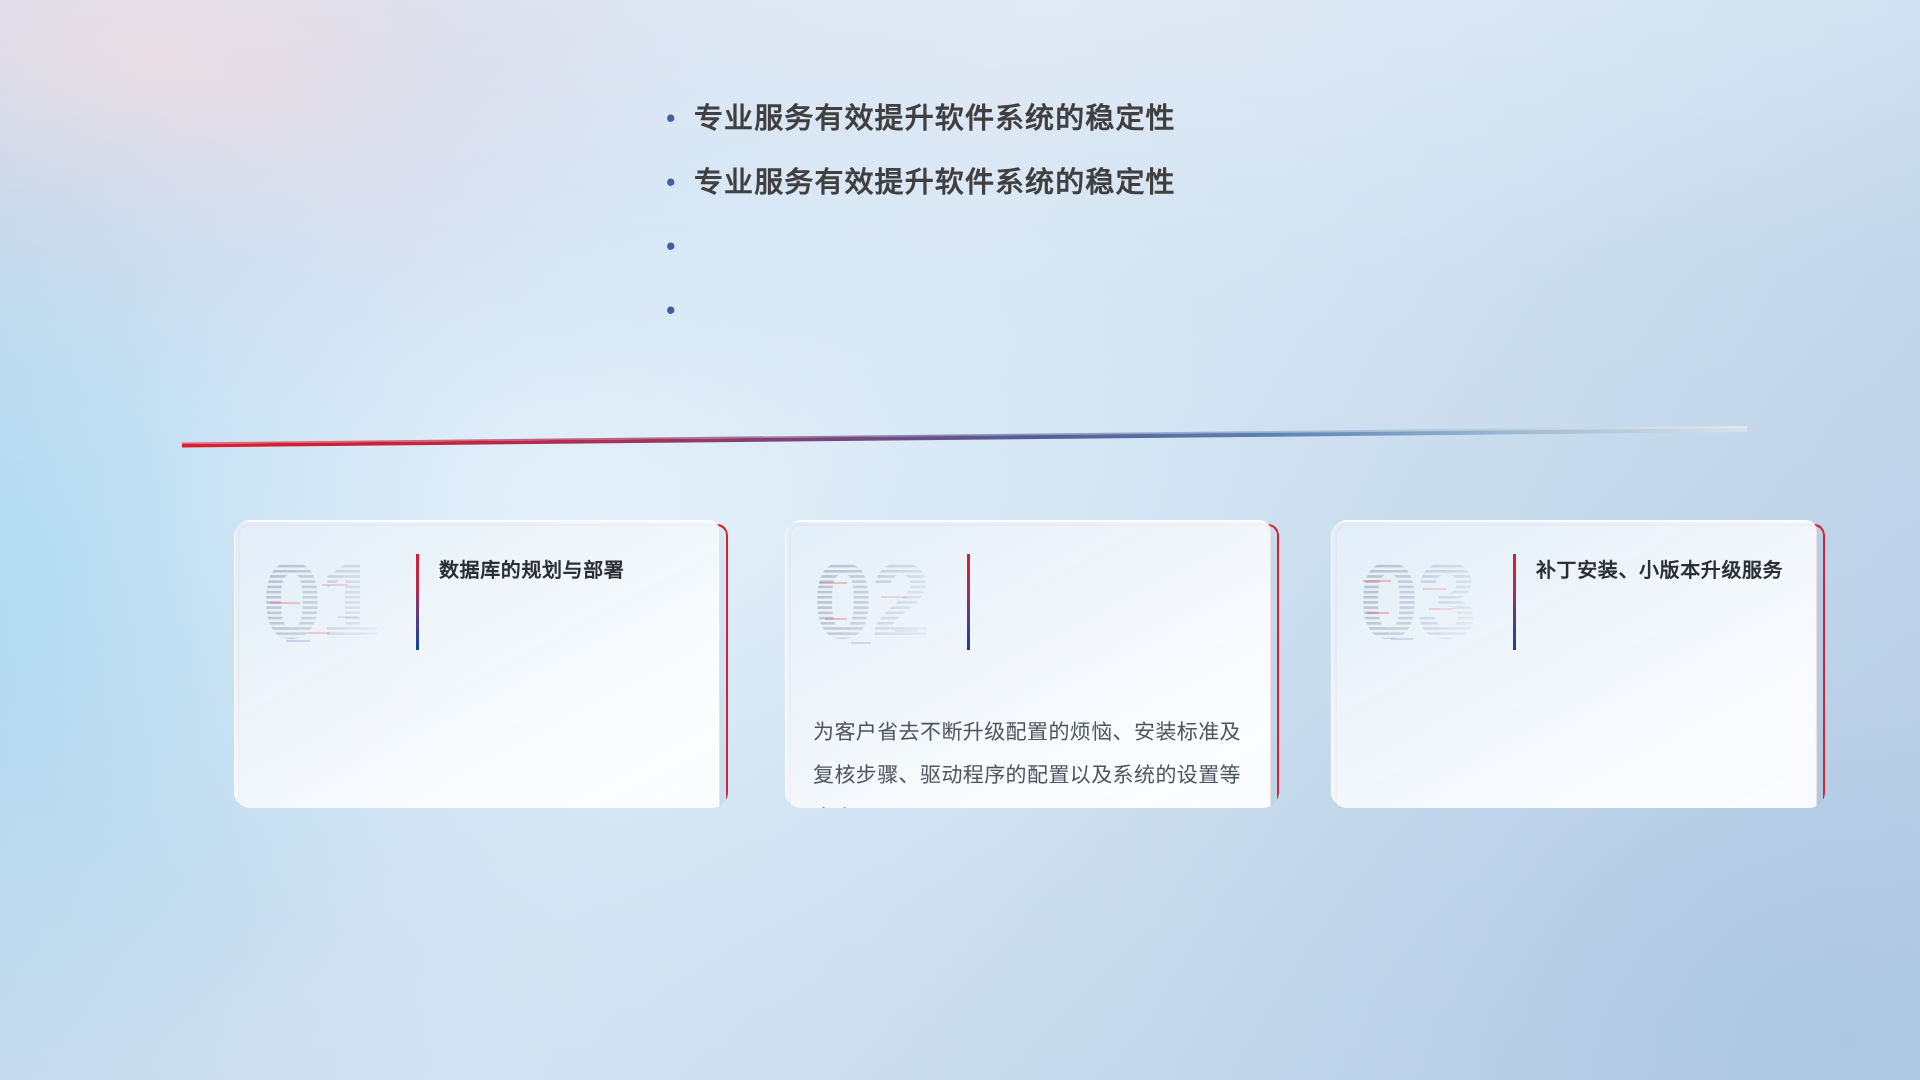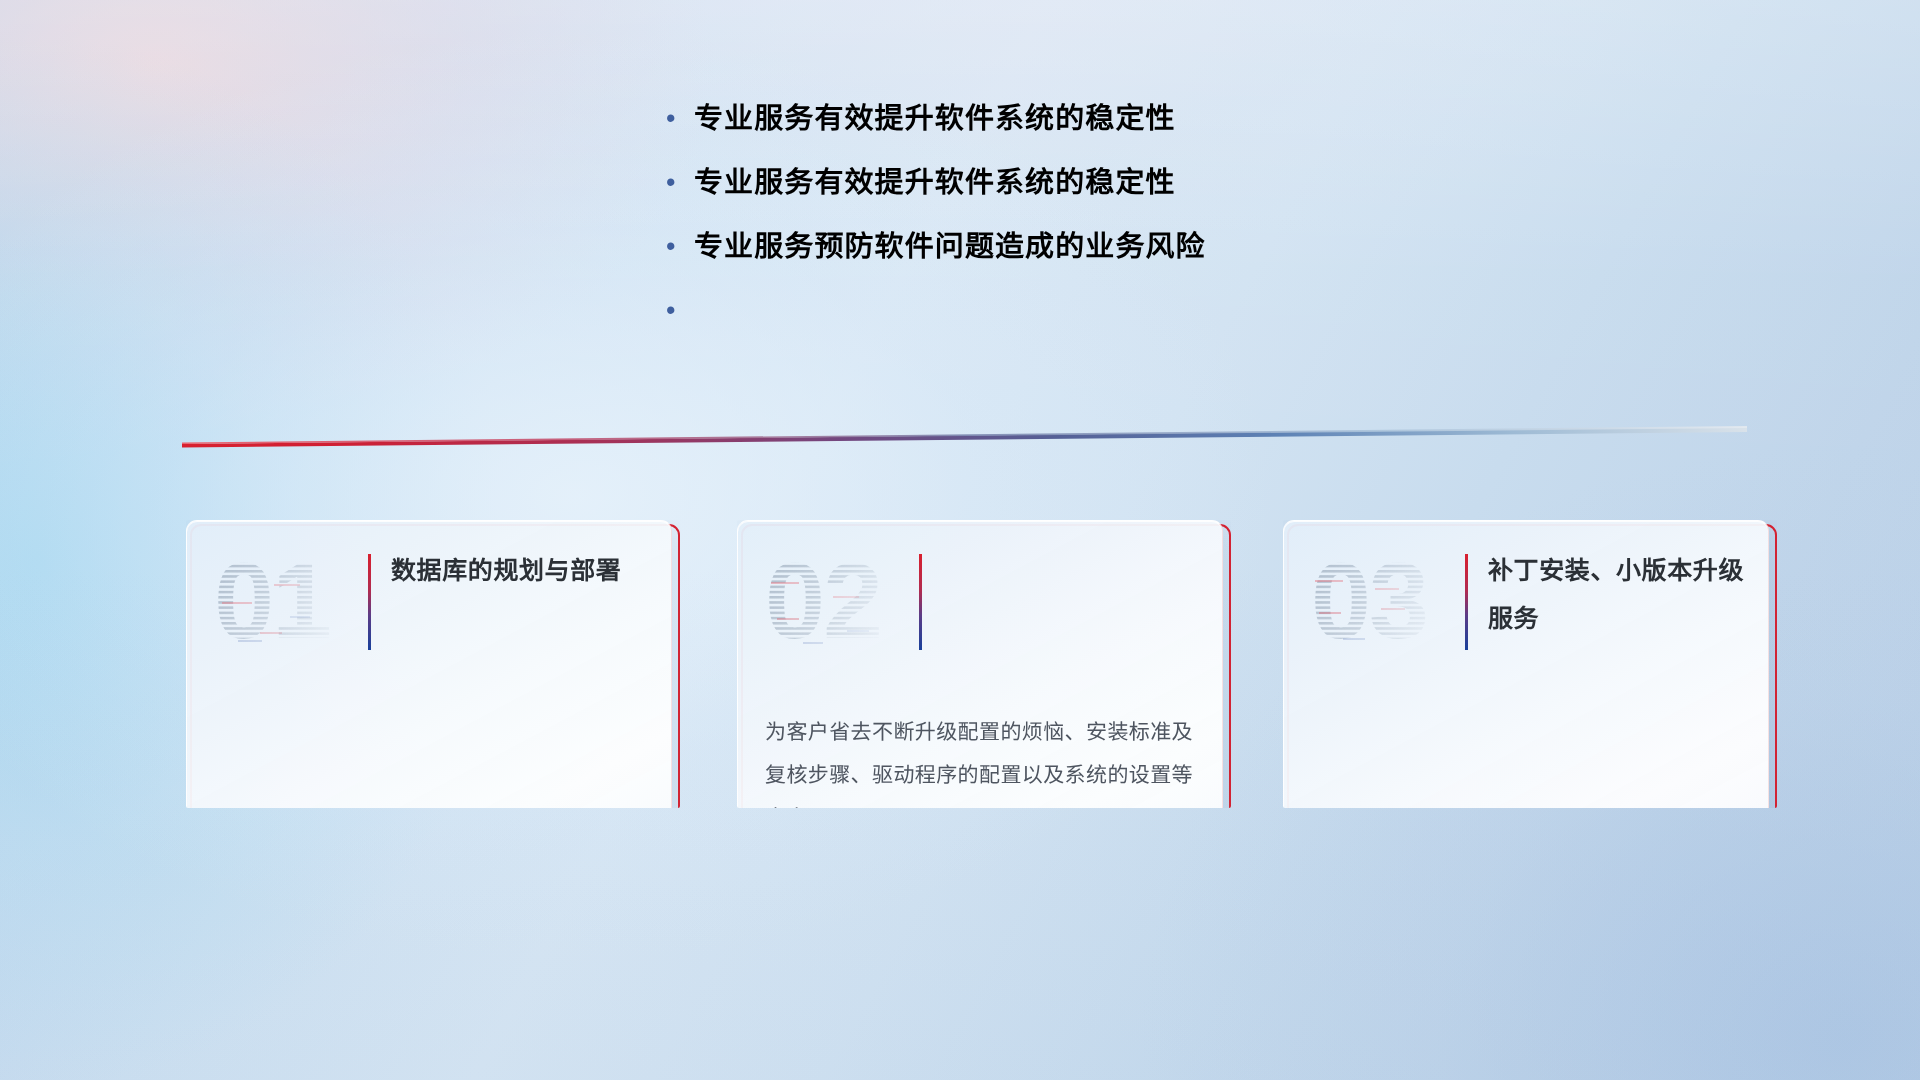--- a/index.html
+++ b/index.html
@@ -93,43 +93,44 @@
     font-size:27px;
     line-height:40px;
     text-align:left;
     padding-left:6px;
   }
   .bullet-text {
     font-size:29px;
     line-height:40px;
     letter-spacing:1.1px;
     font-weight:700;
-    color:#000000;
+    color:#404040;
     white-space:nowrap;
   }
 
   
   #divider {
     position:absolute;
     left:182px; top:424px;
     width:1565px; height:24px;
   }
   #divider svg { display:block; width:100%; height:100%; }
 
   
   #cards {
     position:absolute;
     left:0; top:520px;
     width:1920px; height:420px;
   }
   .card {
     position:absolute;
     width:494px; height:288px;
-    border-radius:2px;
+    border-radius:16px;
     overflow:hidden;
+    margin-left:48px;
   }
   .card-1 { left:186px; }
   .card-2 { left:737px; }
   .card-3 { left:1283px;padding-left:12px; }
 
   
   .card-frame {
     position:absolute;
     left:4px; top:4px;
     width:490px; height:382px;
@@ -170,21 +171,21 @@
   .card-accent {
     position:absolute;
     left:182px; top:34px;
     width:3.4px; height:96px;
     background:linear-gradient(180deg,#d8202f 0%,#b12b50 38%,#5b3c87 64%,#18409b 100%);
   }
   .card-title {
     position:absolute;
     left:205px; top:26px;
     width:270px;
-    font-size:25px;
+    font-size:20px;
     line-height:48px;
     font-weight:700;
     color:#2b3036;
     letter-spacing:0.6px;
   }
   .card-body {
     position:absolute;
     left:28px; top:190px;
     width:436px;
     font-size:21px;
@@ -213,21 +214,20 @@
       <span class="bullet-text">专业服务有效提升软件系统的稳定性</span>
     </div>
 
     <div class="bullet-row">
       <span class="bullet-dot">•</span>
       <span class="bullet-text">专业服务有效提升软件系统的稳定性</span>
     </div>
 
     <div class="bullet-row">
       <span class="bullet-dot">•</span>
-      <span class="bullet-text">专业服务预防软件问题造成的业务风险</span>
     </div>
 
     <div class="bullet-row">
       <span class="bullet-dot">•</span>
     </div>
 
   </div>
 
   <div id="divider">
     <svg viewBox="0 0 1565 24" preserveAspectRatio="none" aria-hidden="true">

